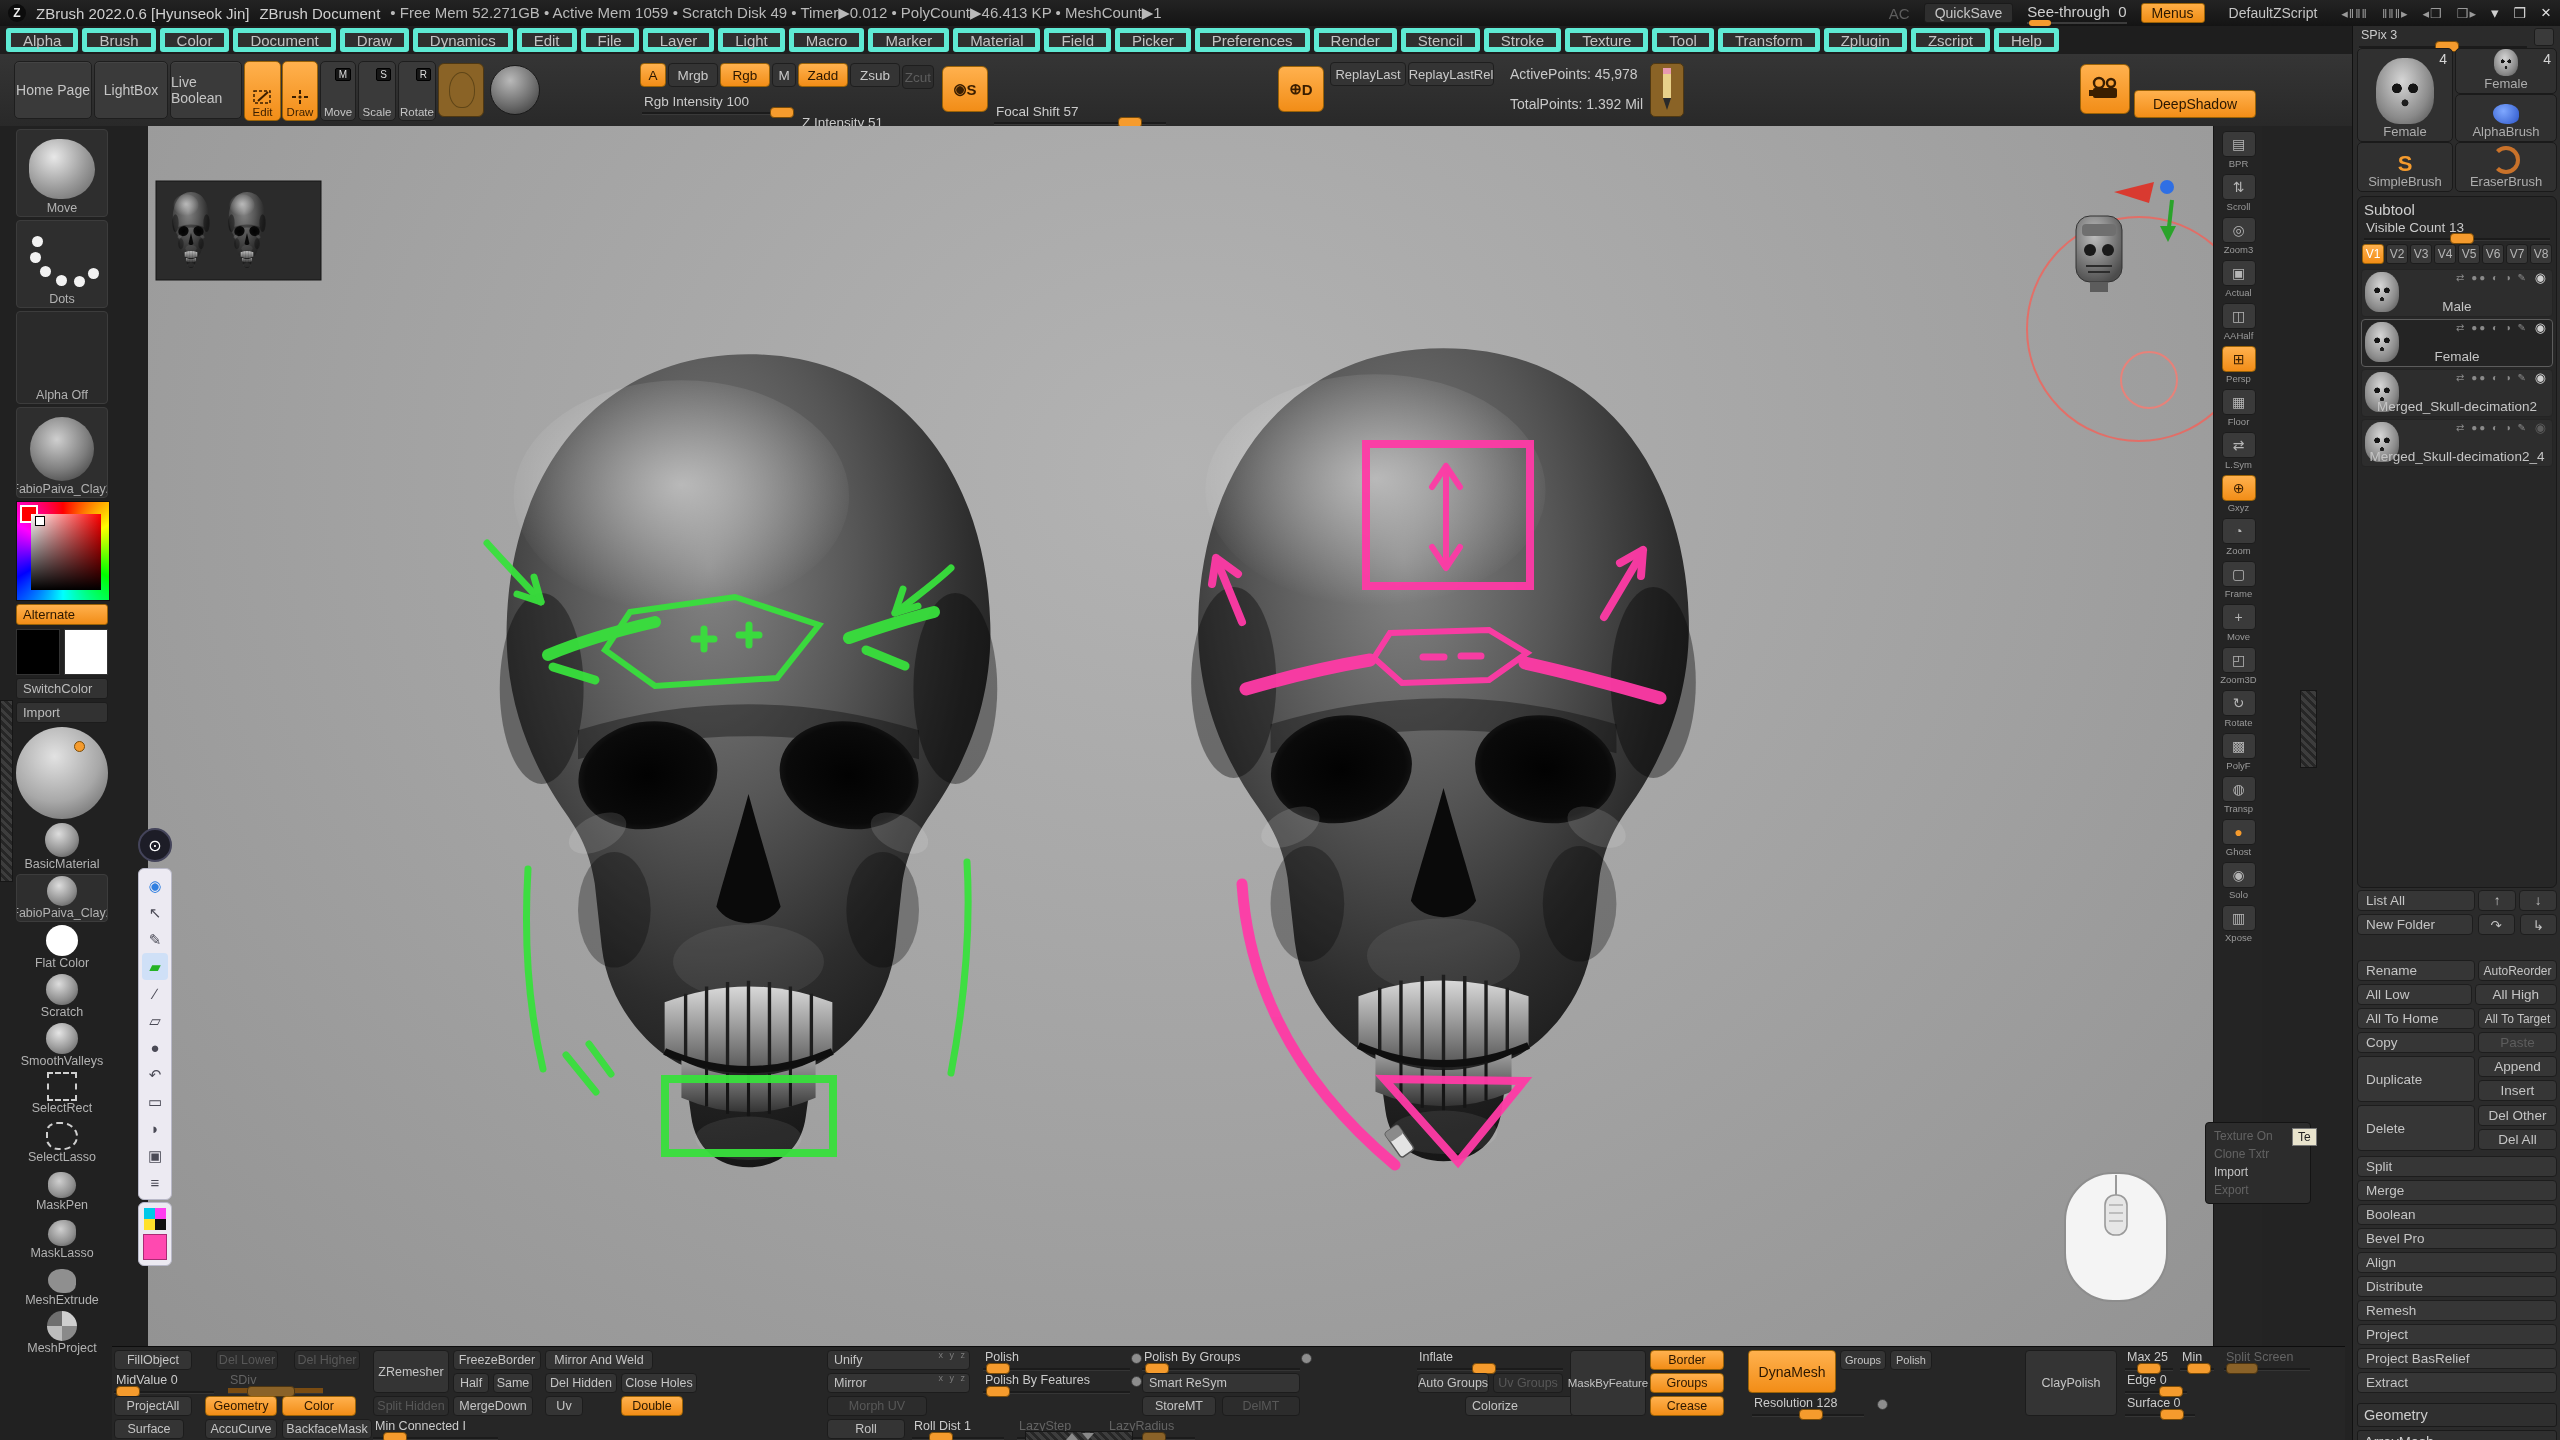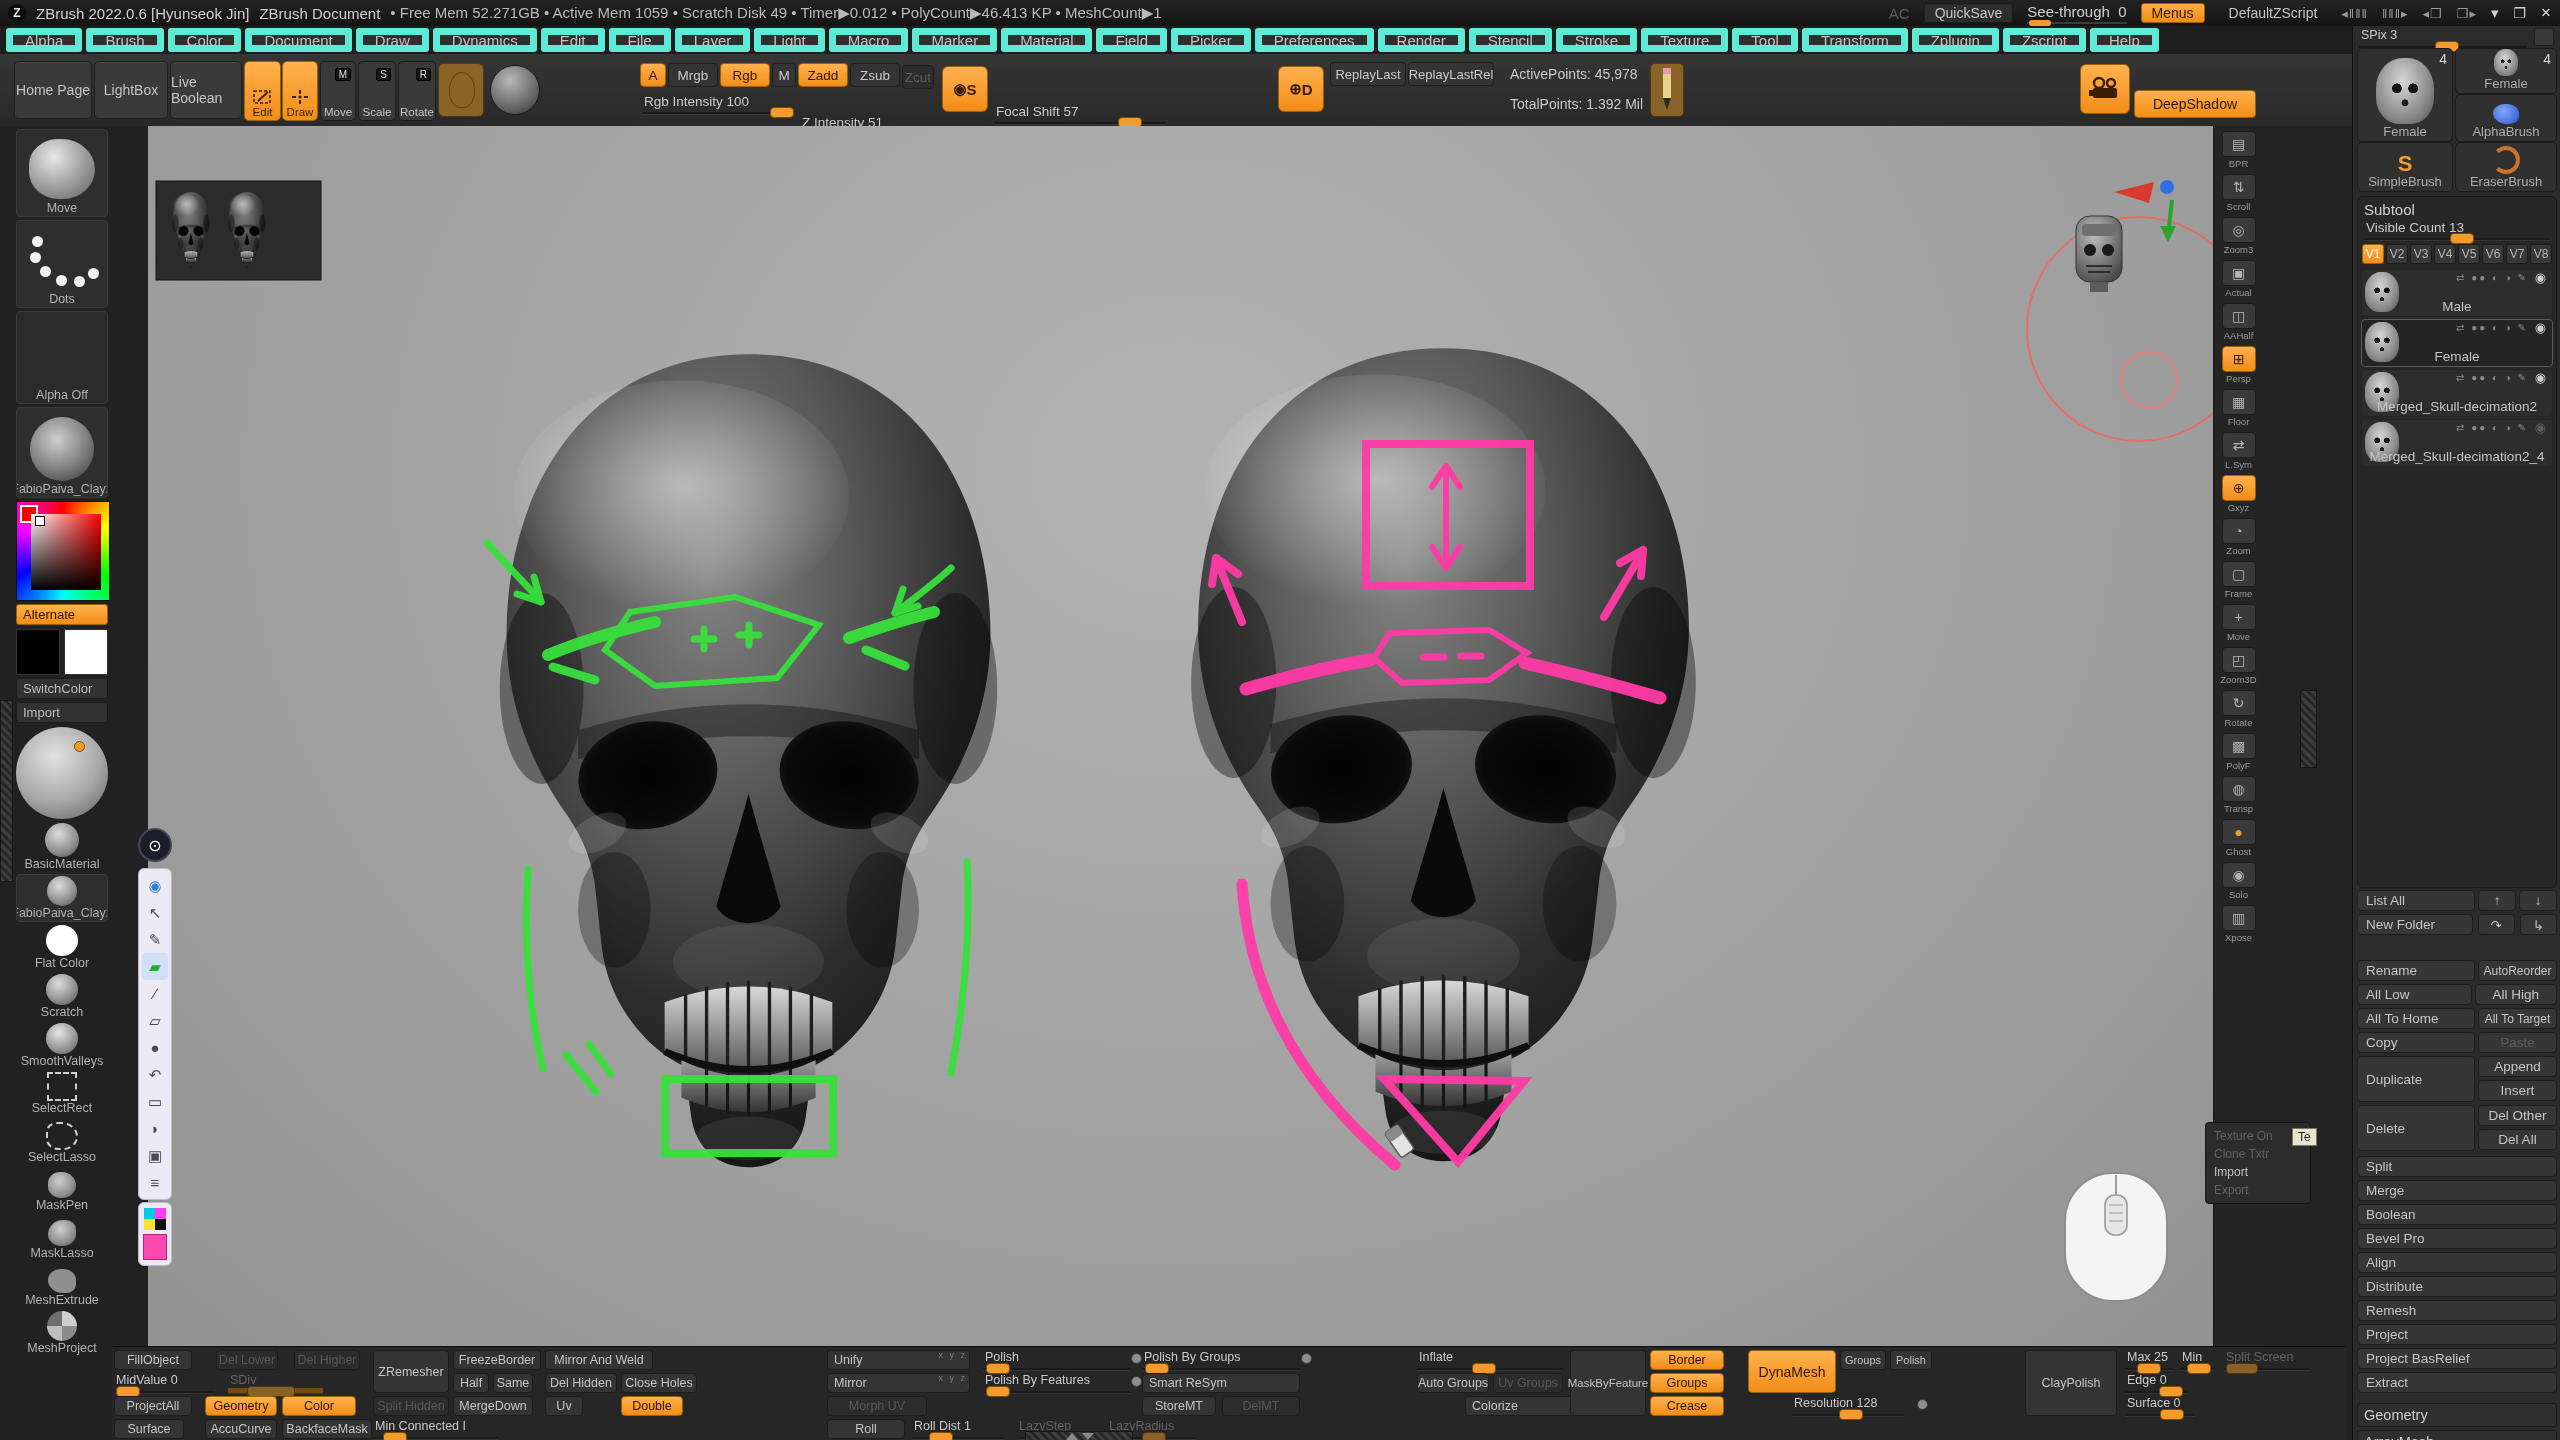--- a/index.html
+++ b/index.html
@@ -14,21 +14,21 @@
   .tb-right{margin-left:auto;display:flex;align-items:center;gap:14px;}
   .tb-dim{color:#5d5d5d;}
   .tb-btn{background:#2e2e2e;border:1px solid #1a1a1a;border-radius:3px;padding:1px 10px;font-size:14px;color:#c5c5c5;}
   .tb-btn.orange{background:linear-gradient(#ffae45,#ef8d15);color:#2b1700;border-color:#9a6207;}
   .see{position:relative;padding-bottom:4px;}
   .see .strack{position:absolute;left:0;right:0;bottom:0;height:2px;background:#3c3c3c;}
   .see .sknob{position:absolute;left:2px;bottom:-2px;width:22px;height:6px;border-radius:3px;background:#f59b2d;}
   .tb-ico{color:#9a9a9a;font-size:13px;letter-spacing:1px;}
   
   .menubar{position:absolute;left:0;top:26px;width:2560px;height:28px;background:#1e1e1e;display:flex;gap:4px;padding:2px 6px;box-sizing:border-box;}
-  .menu-item{background:#2f2f2f;border:7px solid #5eead4;border-radius:3px;padding:1px 12px;font-size:15px;color:#c3c3c3;display:flex;align-items:center;}
+  .menu-item{background:#2f2f2f;border:5px solid #5eead4;border-radius:3px;padding:1px 12px;font-size:15px;color:#c3c3c3;display:flex;align-items:center;}
   
   .toolbar{position:absolute;left:0;top:54px;width:2560px;height:72px;background:linear-gradient(#353535,#292929);border-bottom:1px solid #0d0d0d;}
   .tbL{background:#3a3a3a;border:1px solid #1e1e1e;border-radius:5px;display:flex;align-items:center;justify-content:center;font-size:14px;color:#c5c5c5;box-shadow:inset 0 1px 0 rgba(255,255,255,.05);}
   .tbtn{background:#3a3a3a;border:1px solid #1e1e1e;border-radius:5px;display:flex;flex-direction:column;align-items:center;justify-content:flex-end;font-size:11.5px;color:#c5c5c5;padding-bottom:2px;}
   .tbtn.orange{background:linear-gradient(#ffb14e,#f28d17);color:#3a1e00;border-color:#9a6207;}
   .keybadge{position:absolute;top:6px;right:4px;background:#161616;color:#dcdcdc;font-size:10px;padding:0 3px;border-radius:2px;border:1px solid #000;}
   .chip{border:1px solid #1e1e1e;border-radius:4px;background:#343434;display:flex;align-items:center;justify-content:center;font-size:13.5px;height:22px;}
   .chip.orange{background:linear-gradient(#ffb14e,#f28d17);color:#2b1700;border-color:#9a6207;}
   .chip.dim{color:#5d5d5d;background:#2d2d2d;}
   .zslider{position:relative;height:21px;font-size:13.5px;color:#cscsc5;}
@@ -871,21 +871,21 @@
     <div class="b-el bbtn" style="left:1305px;top:49px;width:110px;justify-content:flex-start;padding-left:6px;margin-left:48px;">Colorize</div>
 
     <div class="b-el bbtn" style="left:1458px;top:3px;width:76px;height:66px;font-size:11.5px;">MaskByFeature</div>
     <div class="b-el bbtn on" style="left:1538px;top:3px;width:74px;">Border</div>
     <div class="b-el bbtn on" style="left:1538px;top:26px;width:74px;">Groups</div>
     <div class="b-el bbtn on" style="left:1538px;top:49px;width:74px;">Crease</div>
 
     <div class="b-el bbtn on" style="left:1636px;top:3px;width:88px;height:43px;font-size:14px;">DynaMesh</div>
     <div class="b-el bbtn" style="left:1728px;top:3px;width:46px;font-size:11px;">Groups</div>
     <div class="b-el bbtn" style="left:1778px;top:3px;width:42px;font-size:11px;">Polish</div>
-    <div class="b-el zslider" style="left:1680px;top:49px;width:112px;text-decoration:underline;">
+    <div class="b-el zslider" style="left:1640px;top:49px;width:112px;text-decoration:underline;">
       <span class="lab" style="font-size:12.5px;">Resolution 128</span>
         <span class="track"></span>
         <span class="knob" style="left:42%;"></span>
         <span class="tog" style="right:-24px;"></span>
     </div>
 
     <div class="b-el bbtn" style="left:1913px;top:3px;width:92px;height:66px;">ClayPolish</div>
     <div class="b-el zslider" style="left:2013px;top:3px;width:48px;">
       <span class="lab" style="font-size:12.5px;">Max 25</span>
         <span class="track"></span>

